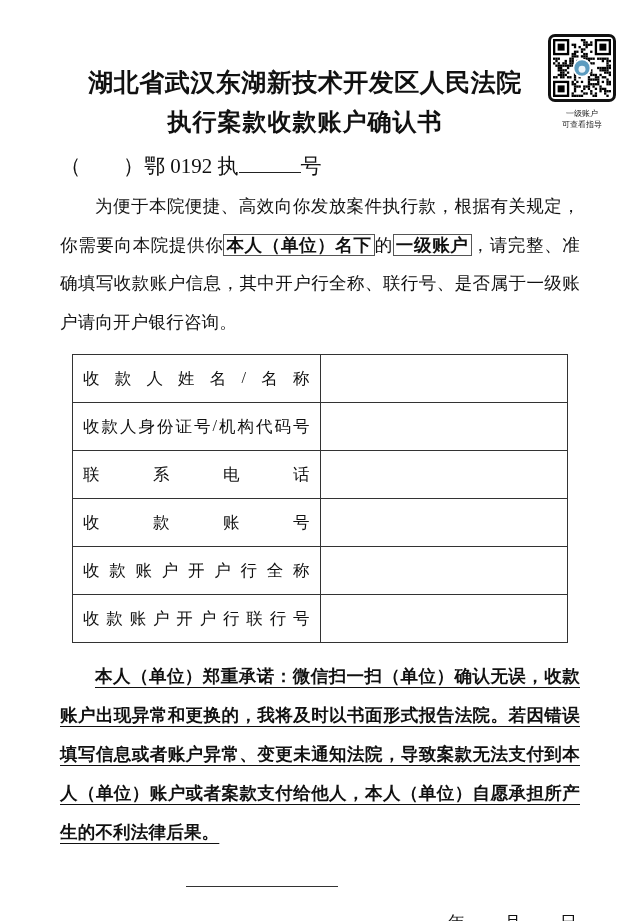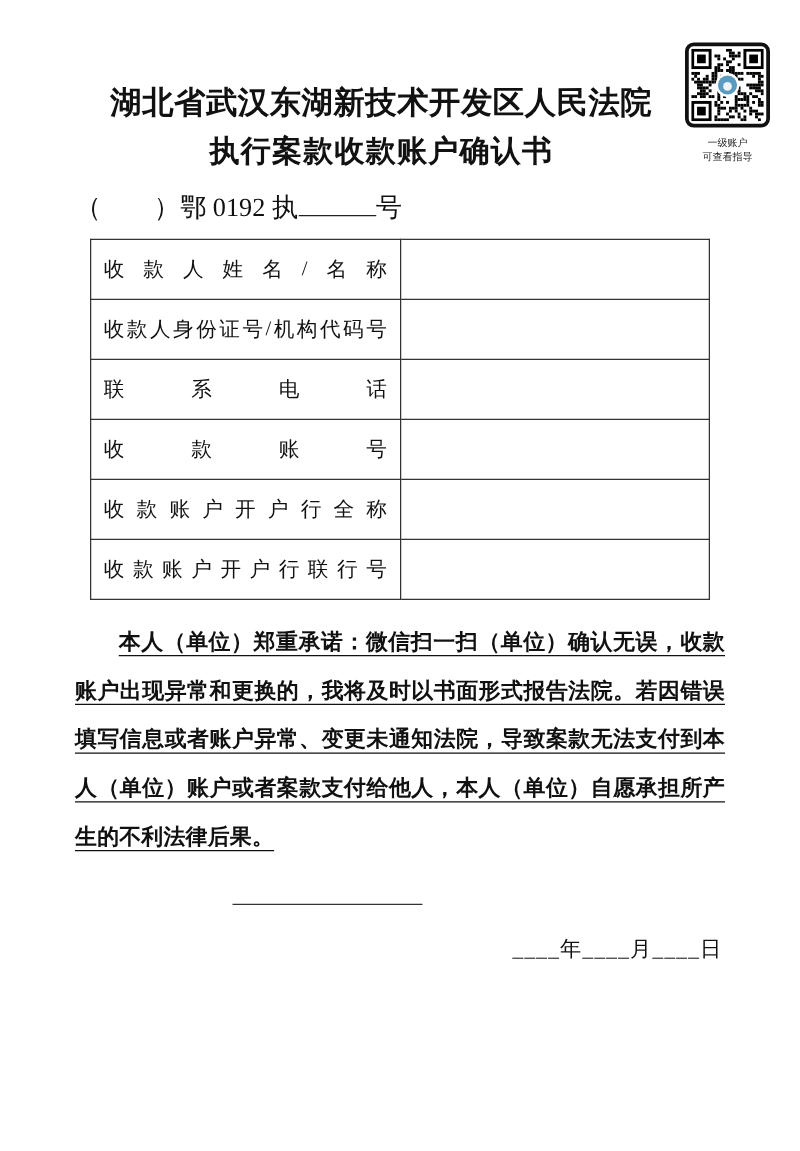--- a/index.html
+++ b/index.html
@@ -343,20 +343,21 @@
 
   <div class="title1">湖北省武汉东湖新技术开发区人民法院</div>
   <div class="title2">执行案款收款账户确认书</div>
 
   <div class="content">
 
     <div class="case-line">
       <span>（　　）鄂 0192 执</span><span class="case-blank"></span><span>号</span>
     </div>
 
+    <p class="intro"><span>为便于本院便捷、高效向你发放案件执行款，根据有关规定，你需要向本院提供你</span><span class="boxed">本人（单位）名下</span><span>的</span><span class="boxed">一级账户</span><span>，请完整、准确填写收款账户信息，其中开户行全称、联行号、是否属于一级账户请向开户银行咨询。</span></p>
 
     <table class="info">
       <colgroup>
           <col style="width:50%">
           <col style="width:50%">
         </colgroup>
       <tbody>
         <tr>
           <td>
               <div class="spread">

